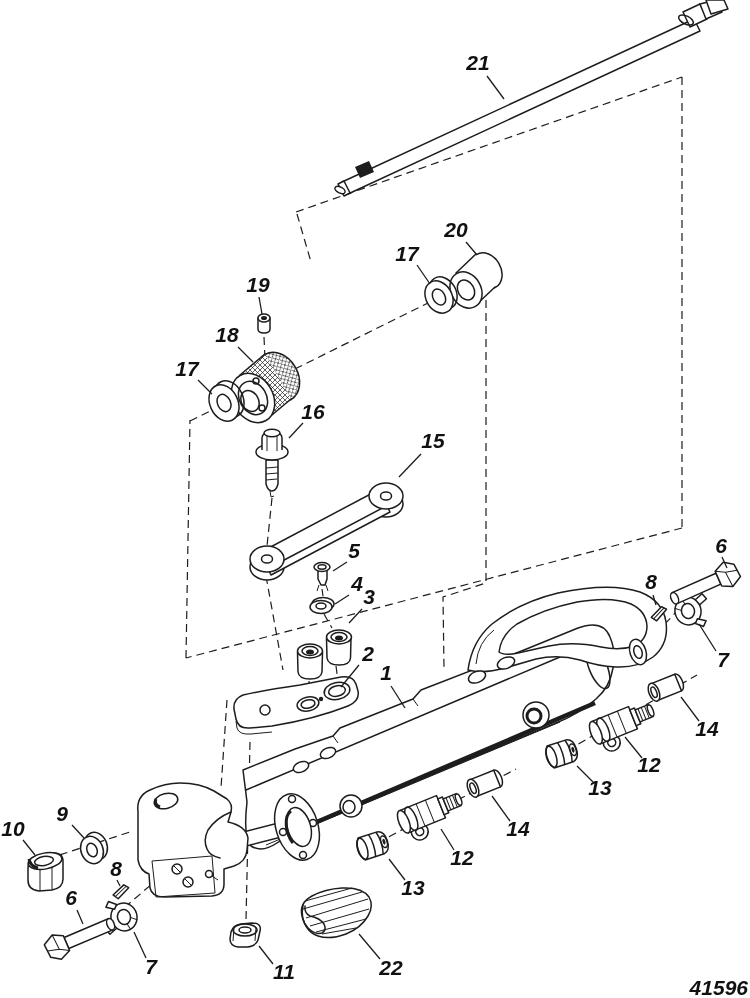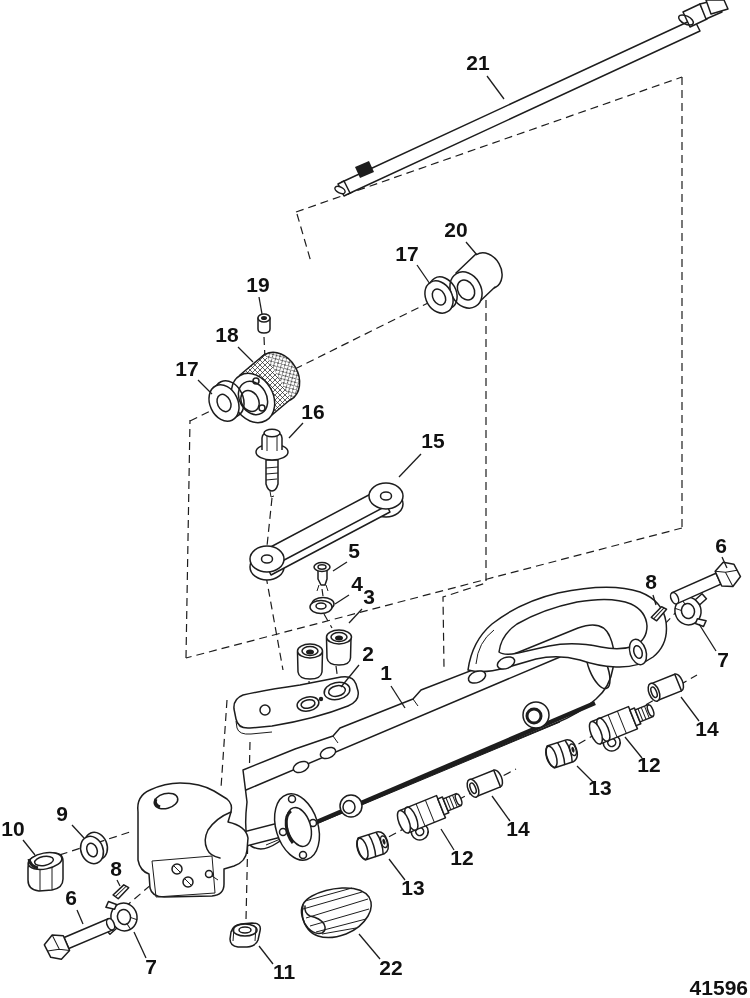--- a/index.html
+++ b/index.html
@@ -1,16 +1,16 @@
 <!DOCTYPE html>
 <html><head>
 <meta charset="utf-8">
 <style>
   html,body{margin:0;padding:0;background:#fff;}
-  .page{position:relative;width:750px;height:998px;background:#fff;overflow:hidden;}
+  .page{position:relative;width:750px;height:998px;background:#fff;overflow:hidden;font-style:italic;}
   svg{font-family:"Liberation Sans",sans-serif;}
   .ln{fill:none;stroke:#1d1d1d;stroke-width:1.5;stroke-linejoin:round;stroke-linecap:round;}
   .thin{fill:none;stroke:#1d1d1d;stroke-width:1;stroke-linejoin:round;}
   .wh{fill:#ffffff;stroke:#1d1d1d;stroke-width:1.5;stroke-linejoin:round;}
   .dk{fill:#1d1d1d;stroke:none;}
   .dash{fill:none;stroke:#1d1d1d;stroke-width:1.2;stroke-dasharray:8 5;}
   .leader{stroke:#1d1d1d;stroke-width:1.3;}
   .thick{fill:none;stroke:#1d1d1d;stroke-width:4.5;}
   .seal{fill:none;stroke:#1d1d1d;stroke-width:3;}
   .lbl{font-weight:bold;font-size:21px;fill:#111;}

